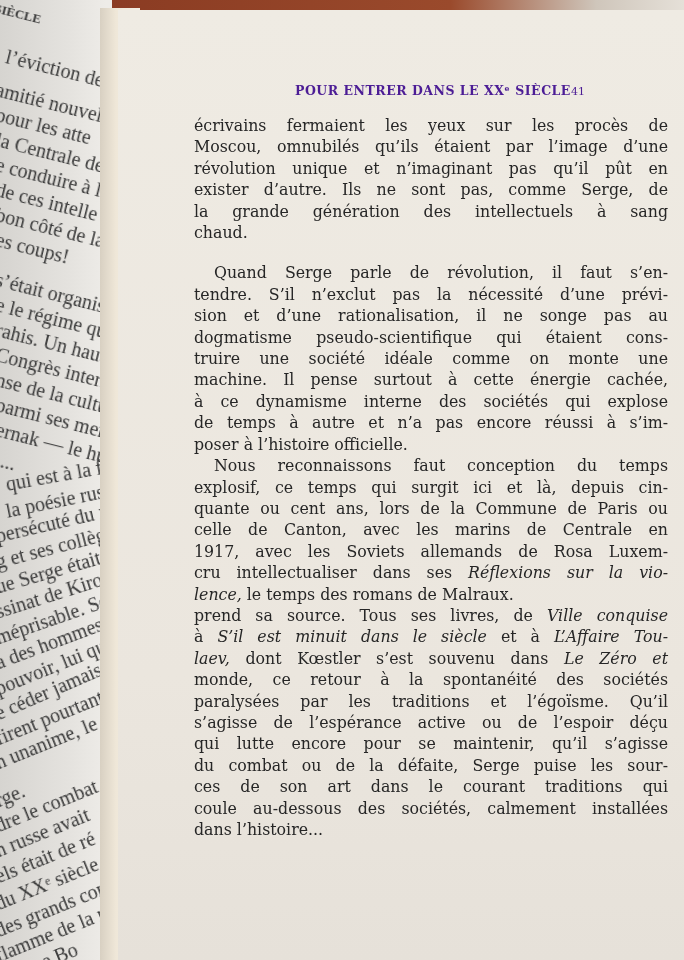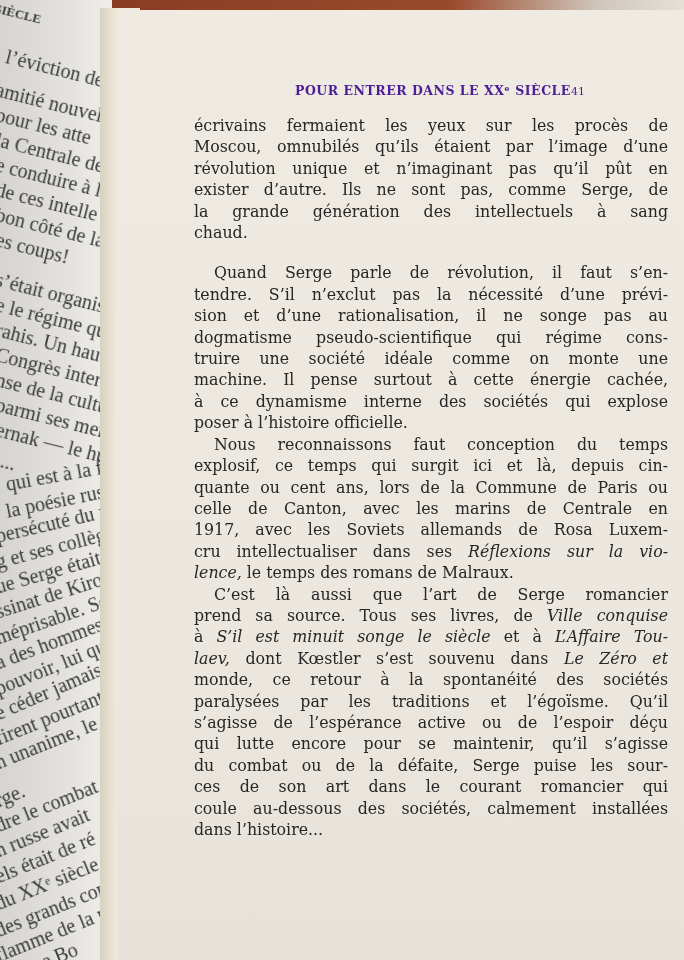--- a/index.html
+++ b/index.html
@@ -114,42 +114,42 @@
       <span class="line"><span>Moscou, omnubilés qu’ils étaient par l’image d’une</span></span>
       <span class="line"><span>révolution unique et n’imaginant pas qu’il pût en</span></span>
       <span class="line"><span>exister d’autre. Ils ne sont pas, comme Serge, de</span></span>
       <span class="line"><span>la grande génération des intellectuels à sang</span></span>
       <span class="line last"><span>chaud.</span></span>
     </div>
     <div style="margin-top: 19px;">
       <span class="line indent"><span>Quand Serge parle de révolution, il faut s’en-</span></span>
       <span class="line"><span>tendre. S’il n’exclut pas la nécessité d’une prévi-</span></span>
       <span class="line"><span>sion et d’une rationalisation, il ne songe pas au</span></span>
-      <span class="line"><span>dogmatisme pseudo-scientifique qui régime cons-</span></span>
+      <span class="line"><span>dogmatisme pseudo-scientifique qui étaient cons-</span></span>
       <span class="line"><span>truire une société idéale comme on monte une</span></span>
       <span class="line"><span>machine. Il pense surtout à cette énergie cachée,</span></span>
       <span class="line"><span>à ce dynamisme interne des sociétés qui explose</span></span>
+      <span class="line"><span>de temps à autre et n’a pas encore réussi à s’im-</span></span>
       <span class="line last"><span>poser à l’histoire officielle.</span></span>
     </div>
     <div>
       <span class="line indent"><span>Nous reconnaissons faut conception du temps</span></span>
       <span class="line"><span>explosif, ce temps qui surgit ici et là, depuis cin-</span></span>
       <span class="line"><span>quante ou cent ans, lors de la Commune de Paris ou</span></span>
       <span class="line"><span>celle de Canton, avec les marins de Centrale en</span></span>
       <span class="line"><span>1917, avec les Soviets allemands de Rosa Luxem-</span></span>
       <span class="line"><span>cru intellectualiser dans ses </span><i>Réflexions sur la vio-</i></span>
       <span class="line last"><i>lence,</i><span> le temps des romans de Malraux.</span></span>
     </div>
     <div>
-      <span class="line indent"><span>C’est là aussi que l’art de Serge romancier</span></span>
       <span class="line"><span>prend sa source. Tous ses livres, de </span><i>Ville conquise</i></span>
-      <span class="line"><span>à </span><i>S’il est minuit songe le siècle</i><span> et à </span><i>L’Affaire Tou-</i></span>
+      <span class="line"><span>à </span><i>S’il est minuit dans le siècle</i><span> et à </span><i>L’Affaire Tou-</i></span>
       <span class="line"><i>laev,</i><span> dont Kœstler s’est souvenu dans </span><i>Le Zéro et</i></span>
       <span class="line"><span>monde, ce retour à la spontanéité des sociétés</span></span>
       <span class="line"><span>paralysées par les traditions et l’égoïsme. Qu’il</span></span>
       <span class="line"><span>s’agisse de l’espérance active ou de l’espoir déçu</span></span>
       <span class="line"><span>qui lutte encore pour se maintenir, qu’il s’agisse</span></span>
       <span class="line"><span>du combat ou de la défaite, Serge puise les sour-</span></span>
-      <span class="line"><span>ces de son art dans le courant romancier qui</span></span>
+      <span class="line"><span>ces de son art dans le courant traditions qui</span></span>
       <span class="line"><span>coule au-dessous des sociétés, calmement installées</span></span>
       <span class="line last"><span>dans l’histoire...</span></span>
     </div>
   </div>
 
 </body></html>

